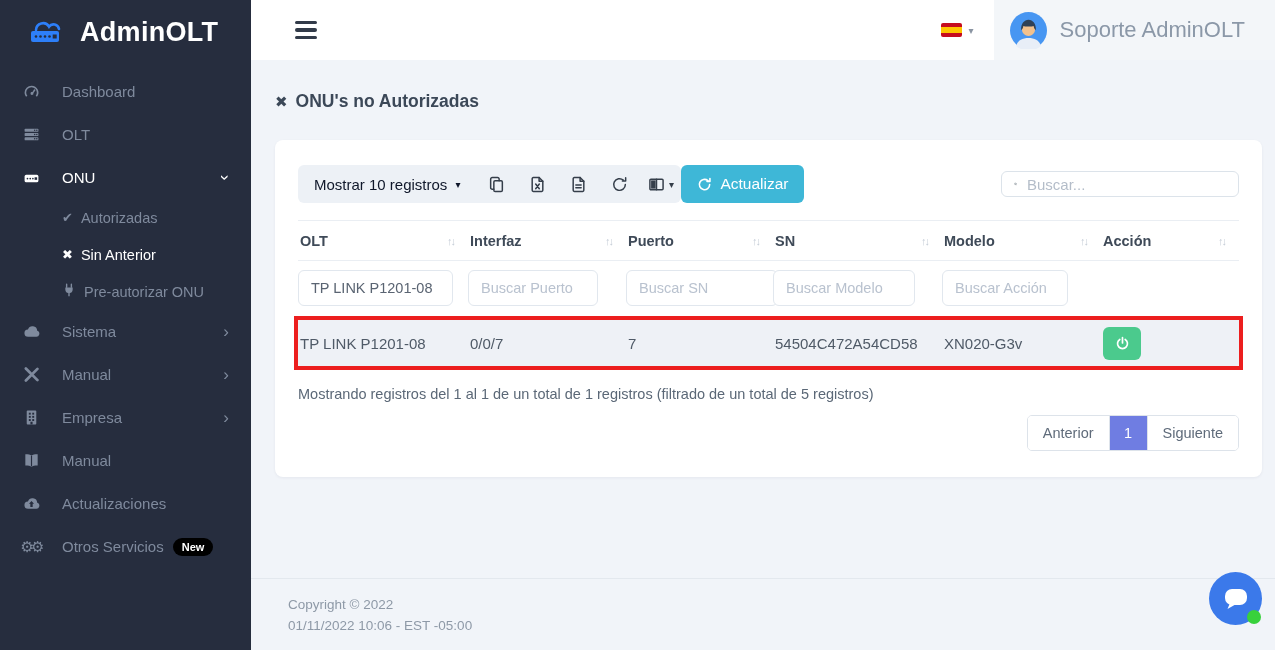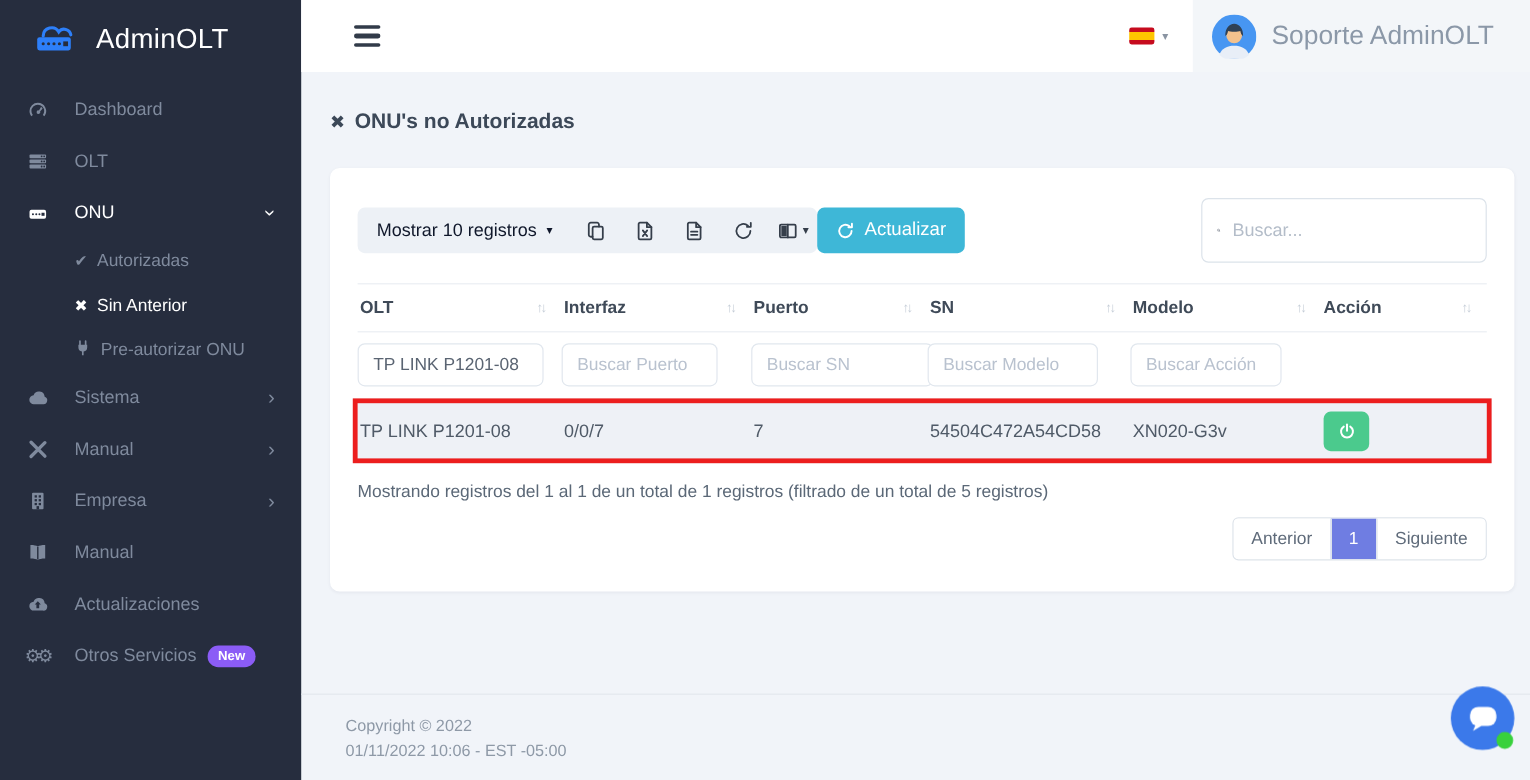--- a/index.html
+++ b/index.html
@@ -3,31 +3,31 @@
 <meta charset="utf-8">
 <style>
   * { margin:0; padding:0; box-sizing:border-box; }
   html,body { width:1275px; height:650px; overflow:hidden; }
   body { font-family:"Liberation Sans","DejaVu Sans",sans-serif; background:#f1f4f9; }
   .app { display:flex; width:1275px; height:650px; }
 
   
   .sidebar { width:251px; min-width:251px; height:650px; background:#262d3e; color:#7f8a9d; }
   .logo { height:64px; display:flex; align-items:center; padding-left:26px; gap:10px; }
-  .logo-text { color:#fff; font-size:23px; font-weight:normal; letter-spacing:.3px; }
+  .logo-text { color:#fff; font-size:27px; font-weight:bold; letter-spacing:.3px; }
   .nav { padding-top:6px; }
   .nav-item { height:43px; display:flex; align-items:center; padding:0 22px; font-size:15px; color:#7f8a9d; cursor:pointer; }
   .nav-item .nico { width:18px; margin-right:22px; display:flex; justify-content:center; align-items:center; }
   .nav-item.active { color:#fff; }
   .sub-item { height:37px; display:flex; align-items:center; padding:0 22px 0 62px; font-size:14.5px; color:#7f8a9d; cursor:pointer; }
   .sub-item .sico { margin-right:8px; font-size:13px; }
   .sub-item.active { color:#fff; }
   .chev { margin-left:auto; font-size:17px; line-height:1; color:#7f8a9d; }
   .chev.down { transform:rotate(90deg); color:#fff; }
-  .badge-new { margin-left:9px; background:#8b5cf6; color:#fff; font-size:11px; padding:3px 9px; border-radius:10px; font-weight:bold; }
+  .badge-new { margin-left:9px; background:#000000; color:#fff; font-size:11px; padding:3px 9px; border-radius:10px; font-weight:bold; }
   .gears { font-size:15px; letter-spacing:-3px; }
 
   
   .main { flex:1; display:flex; flex-direction:column; height:650px; position:relative; }
   .topbar { height:60px; min-height:60px; background:#fff; display:flex; align-items:center; padding-left:44px; }
   .hamburger { background:none; border:none; cursor:pointer; display:flex; flex-direction:column; gap:4px; }
   .hamburger span { display:block; width:22px; height:3.2px; background:#323b49; border-radius:2px; }
   .topbar-right { margin-left:auto; display:flex; align-items:center; height:60px; }
   .lang { display:flex; align-items:center; margin-right:20px; cursor:pointer; }
   .flag { width:21px; height:14px; border-radius:2px; background:linear-gradient(#c60b1e 0 27%, #ffc400 27% 73%, #c60b1e 73% 100%); }
@@ -42,21 +42,21 @@
   .card { margin-top:28px; background:#fff; border-radius:8px; box-shadow:0 1px 3px rgba(30,40,60,.06); padding:25px 23px 26px 23px; }
 
   .card-toolbar { display:flex; align-items:center; }
   .dt-group { display:inline-flex; align-items:center; background:#edf1f6; border-radius:6px; height:38px; }
   .len-btn { background:none; border:none; font-size:15px; color:#0f172a; padding:0 16px; cursor:pointer; font-family:inherit; display:flex; align-items:center; }
   .len-btn .caret { font-size:10px; margin-left:8px; }
   .icon-btn { background:none; border:none; width:41px; height:38px; display:flex; align-items:center; justify-content:center; cursor:pointer; color:#353e4a; }
   .icon-btn svg { stroke:#353e4a; fill:none; stroke-width:1.4; stroke-linecap:round; stroke-linejoin:round; }
   .icon-btn .caret { font-size:10px; margin-left:4px; color:#353e4a; }
   .btn-actualizar { height:38px; background:#3eb7d7; color:#fff; border:none; border-radius:6px; padding:0 16px; font-size:15.5px; font-family:inherit; display:flex; align-items:center; gap:8px; cursor:pointer; }
-  .search-box { margin-left:auto; width:238px; height:54px; background:#fff; border:1px solid #dce3ea; border-radius:6px; display:flex; align-items:center; padding:0 12px; gap:10px; }
+  .search-box { margin-left:auto; width:238px; height:26px; background:#fff; border:1px solid #dce3ea; border-radius:6px; display:flex; align-items:center; padding:0 12px; gap:10px; }
   .search-box input { border:none; outline:none; flex:1; font-size:15px; color:#5a6472; font-family:inherit; background:transparent; }
   .search-box input::placeholder { color:#b4bdc9; }
 
   .dtable { margin-top:17px; border-top:1px solid #eaeef3; }
   .trow { display:grid; grid-template-columns:170px 158px 147px 169px 159px 1fr; align-items:center; }
   .thead { border-bottom:1px solid #eaeef3; height:40px; }
   .th { position:relative; font-size:14.5px; font-weight:bold; color:#3f4a58; padding:0 22px 0 2px; cursor:pointer; }
   .sort { position:absolute; right:14px; top:50%; transform:translateY(-50%); color:#c5cdd7; font-size:11px; letter-spacing:-2px; font-weight:normal; }
   .tfilter { padding:9px 0 10px 0; }
   .tfilter input { height:36px; border:1px solid #e1e7ee; border-radius:6px; padding:0 12px; font-size:14.5px; color:#5a6472; font-family:inherit; outline:none; }

